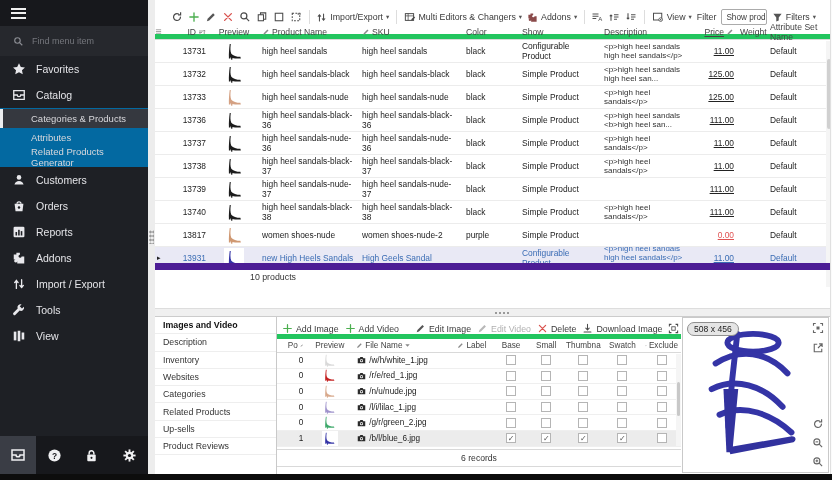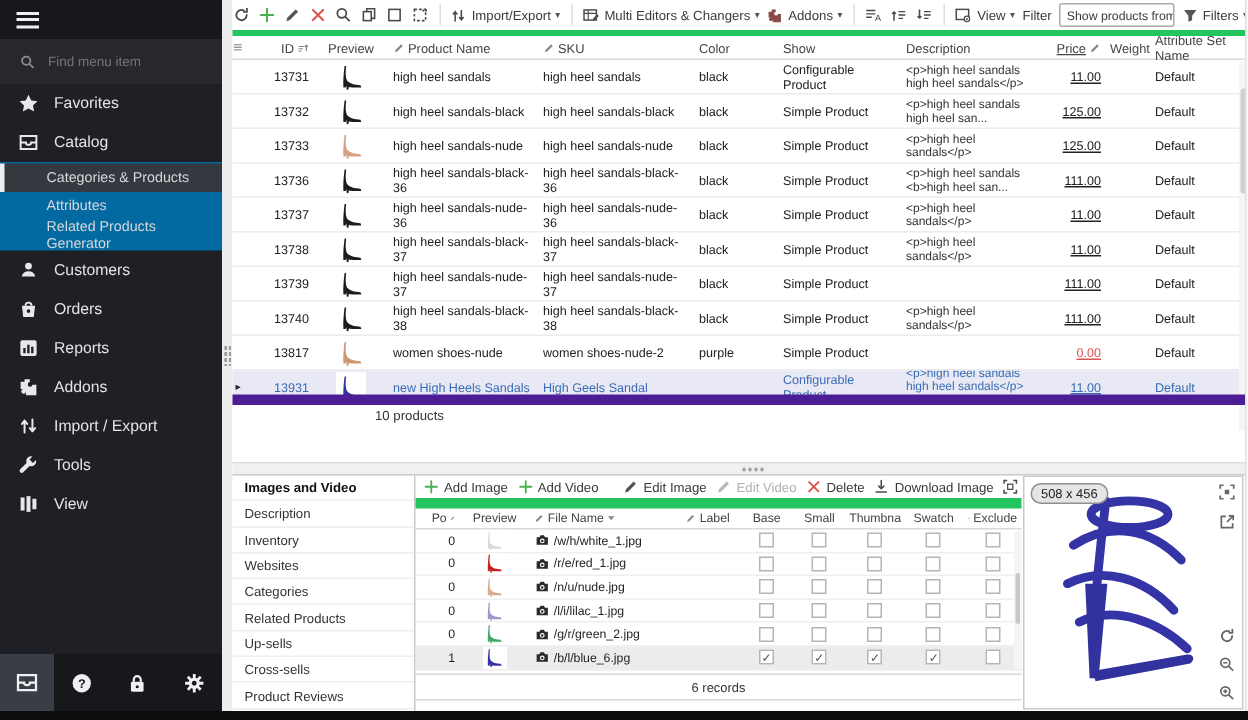--- a/index.html
+++ b/index.html
@@ -24,22 +24,22 @@
   .sb-bottom .tile{width:36px;height:38px;background:#3a3d45;display:flex;align-items:center;justify-content:center;}
   .sb-bottom .rest{flex:1;display:flex;justify-content:space-around;align-items:center;}
   .vsplit{position:absolute;left:148px;top:0;width:7px;height:474px;background:#ededed;}
   .vsplit .grip{position:absolute;left:1px;top:230px;width:5px;height:14px;
     background:radial-gradient(#9a9a9a 1px, transparent 1.2px);background-size:3px 4px;}
 
   
   .main{position:absolute;left:155px;top:0;width:677px;height:474px;background:#fff;}
 
   
-  .toolbar{position:absolute;left:0;top:0;width:100%;height:24px;border-bottom:4px solid #22c55e;
-           display:flex;align-items:center;gap:5px;padding:0 0;font-size:8.8px;color:#3a3a3a;white-space:nowrap;}
+  .toolbar{position:absolute;left:0;top:0;width:100%;height:40px;border-bottom:6px solid #22c55e;
+           display:flex;align-items:center;gap:5px;padding:0 16px;font-size:8.8px;color:#3a3a3a;white-space:nowrap;}
   .tbtn{display:flex;align-items:center;gap:3px;cursor:pointer;}
   .sep{width:1px;height:14px;background:#ddd;margin:0 2px;}
   .caret{font-size:6.5px;color:#555;}
   .filter-select{display:flex;align-items:center;justify-content:space-between;width:168px;height:16px;
      border:1px solid #ababab;border-radius:2px;padding:0 4px;font-size:8.2px;background:#fff;cursor:pointer;overflow:hidden;}
 
   
   .grid{position:absolute;left:0;top:24px;width:100%;height:263px;}
   .grow{display:flex;align-items:stretch;}
   .gh{height:16px;border-bottom:1px solid #d9d9d9;color:#444;font-size:8.6px;align-items:center;}
@@ -73,21 +73,21 @@
   .hsplit .grip{position:absolute;left:50%;top:2px;width:16px;height:4px;
     background:radial-gradient(#9a9a9a 1px, transparent 1.2px);background-size:4px 4px;}
 
   
   .tabs{position:absolute;left:0;top:317px;width:122px;height:157px;border-right:1px solid #c9c9c9;overflow:hidden;}
   .tab{height:17.3px;display:flex;align-items:center;padding-left:8px;font-size:8.8px;color:#333;
        border-bottom:1px solid #eee;cursor:pointer;}
   .tab.active{font-weight:bold;color:#111;}
 
   .imgsec{position:absolute;left:122px;top:317px;width:404px;height:157px;}
-  .img-toolbar{height:22px;border-bottom:7px solid #22c55e;display:flex;align-items:center;gap:6px;
+  .img-toolbar{height:22px;border-bottom:5px solid #22c55e;display:flex;align-items:flex-end;gap:6px;
      padding:0 5px;font-size:8.8px;color:#3a3a3a;white-space:nowrap;overflow:hidden;}
   .img-toolbar .tbtn{gap:3px;}
   .tbtn.disabled{color:#b0b0b0;}
   .ih{height:14px;border-bottom:1px solid #d9d9d9;font-size:8.2px;color:#444;align-items:center;}
   .i-sel{width:8px;padding:0;}
   .i-pos{width:22px;justify-content:flex-end;}
   .i-prev{width:48px;justify-content:center;}
   .i-file{width:104px;}
   .i-label{width:40px;}
   .i-base,.i-small{width:36px;justify-content:center;}
@@ -669,21 +669,20 @@
       </div>
 
     <div class="tabs" id="tab-list">
         <div class="tab active">Images and Video</div>
         <div class="tab">Description</div>
         <div class="tab">Inventory</div>
         <div class="tab">Websites</div>
         <div class="tab">Categories</div>
         <div class="tab">Related Products</div>
         <div class="tab">Up-sells</div>
-        <div class="tab">Cross-sells</div>
         <div class="tab">Product Reviews</div>
       </div>
 
     <div class="imgsec">
       <div class="img-toolbar">
         <span class="tbtn">
             <svg width="11" height="11" viewBox="0 0 16 16">
               <path d="M8 2.5v11M2.5 8h11" stroke="#4caf50" stroke-width="1.8" stroke-linecap="round"></path>
             </svg>
             <span>Add Image</span>

